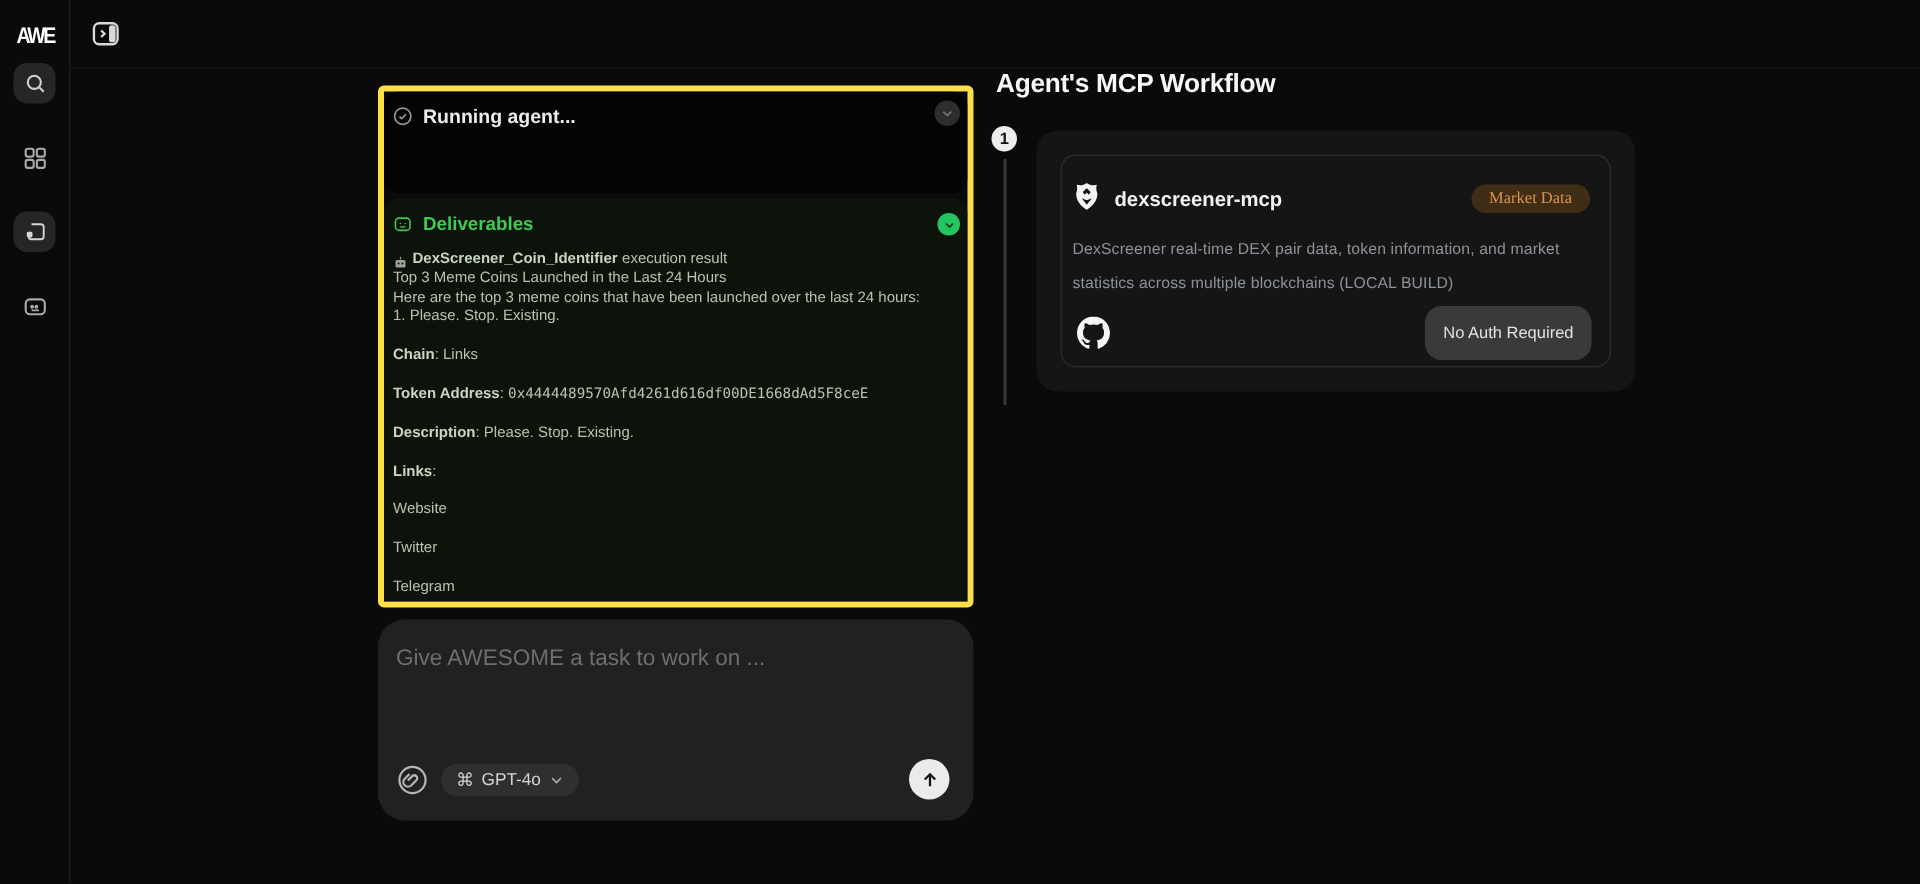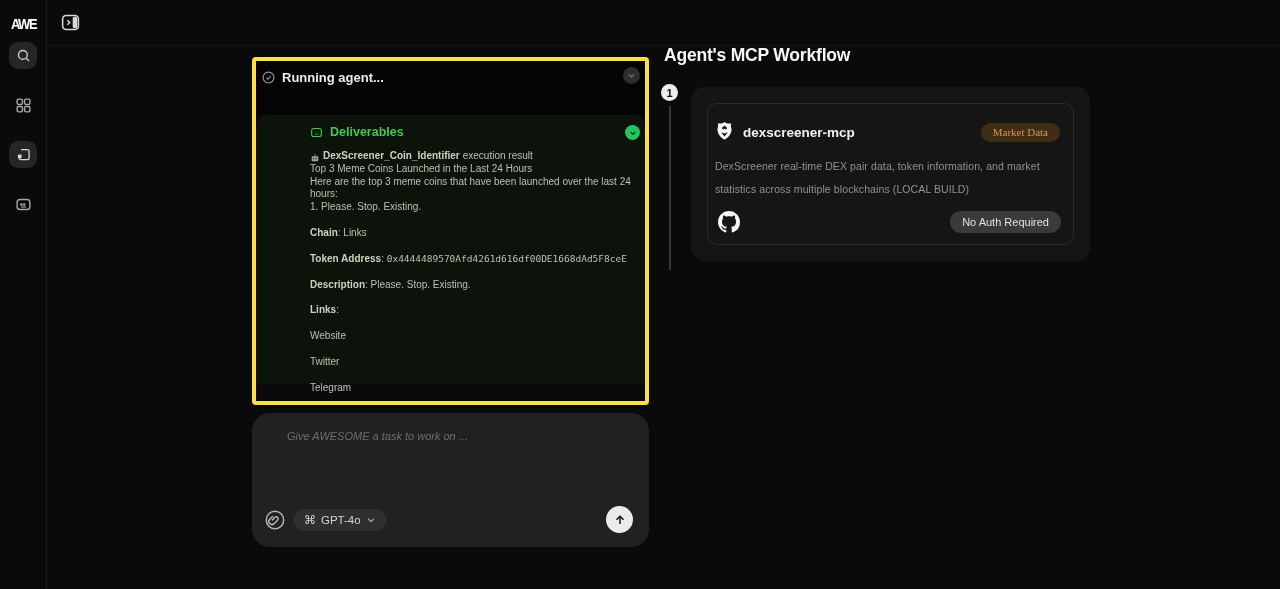--- a/index.html
+++ b/index.html
@@ -37,41 +37,41 @@
   
   .redbox { position:absolute; left:252px; top:57px; width:397px; height:348px;
             border:4px solid #fde047; border-radius:4px; overflow:hidden; background:#0a0a0a; }
   .panel-running { position:absolute; left:0; top:0; width:389px; height:68px;
                    background:#040404; border-radius:10px; }
   .run-header { display:flex; align-items:center; gap:7px; padding:9px 6px 0 6px; }
   .run-title { font-size:13px; font-weight:700; color:#ececec; }
   .chev-btn { position:absolute; right:5px; top:6px; width:17px; height:17px; border:none;
               border-radius:50%; background:#2d2d2d; display:flex; align-items:center;
               justify-content:center; cursor:pointer; }
-  .panel-deliv { position:absolute; left:0; top:54px; width:389px; height:269px;
-                 background:#0c130b; border-radius:10px 10px 0 0;padding-left:48px; }
+  .panel-deliv { position:absolute; left:0; top:71px; width:389px; height:269px;
+                 background:#0c130b; border-radius:10px 10px 0 0; }
   .deliv-header { display:flex; align-items:center; gap:7px; padding:10px 6px 0 6px; }
   .deliv-title { font-size:12.5px; font-weight:700; color:#42c954; }
   .chev-btn-green { position:absolute; right:5px; top:10px; width:15px; height:15px; border:none;
                     border-radius:50%; background:#22c55e; display:flex; align-items:center;
                     justify-content:center; cursor:pointer; }
   .report { padding:11px 10px 0 6px; font-size:10px; line-height:12.8px; color:#b7c3ae; }
   .rline b { color:#c9d5c0; }
   .rline.first { display:flex; align-items:flex-end; gap:3px; }
   .field { margin-top:13px; }
   .field b { color:#c9d5c0; }
   .mono { font-family:"DejaVu Sans Mono", monospace; font-size:9.5px; }
   .linkline { margin-top:13px; cursor:pointer; }
 
   
   .composer { position:absolute; left:252px; top:413px; width:397px; height:134px;
               background:#212121; border-radius:18px; }
   .task-input { position:absolute; left:0; top:0; width:100%; height:86px; background:transparent;
-                border:none; resize:none; outline:none; padding:17px 35px;
-                font-family:"Liberation Sans", sans-serif; font-size:11px; color:#ddd;font-style:italic; }
+                border:none; resize:none; outline:none; padding:17px 12px;
+                font-family:"Liberation Sans", sans-serif; font-size:15px; color:#ddd; }
   .task-input::placeholder { color:#6e6e6e; }
   .composer-bar { position:absolute; left:11px; right:16px; bottom:14px; height:27px;
                   display:flex; align-items:center; }
   .attach-btn { width:24px; height:24px; background:none; border:none; cursor:pointer;
                 display:flex; align-items:center; justify-content:center; }
   .model-pill { margin-left:7px; height:22px; background:#2f2f2f; border:none; border-radius:11px;
                 display:flex; align-items:center; gap:5px; padding:0 10px; cursor:pointer;
                 color:#d4d4d4; font-size:11.5px; font-family:"Liberation Sans", sans-serif; }
   .cmd-glyph { font-family:"DejaVu Sans", sans-serif; font-size:12px; color:#cfcfcf; }
   .send-btn { margin-left:auto; width:27px; height:27px; border:none; border-radius:50%;
@@ -91,21 +91,21 @@
   .mcp-head { display:flex; align-items:center; gap:9px; }
   .mcp-name { font-size:13.5px; font-weight:700; color:#f2f2f2; }
   .cat-badge { margin-left:auto; height:19px; padding:0 12px; background:#402d16; color:#d9944d;
                font-family:"Liberation Serif", serif; font-size:11px; border-radius:10px;
                display:flex; align-items:center; }
   .mcp-desc { margin-top:13px; width:346px; font-size:10.5px; line-height:23px;
               letter-spacing:0.1px; color:#8d929a; }
   .mcp-foot { position:absolute; left:10px; right:12px; bottom:10px; height:24px;
               display:flex; align-items:center; }
   .gh-link { width:22px; height:22px; background:none; border:none; padding:0; cursor:pointer; }
-  .auth-badge { margin-left:auto; height:22px; padding:0 12px; background:#3a3a3a; color:#e2e2e2;
+  .auth-badge { margin-left:auto; height:36px; padding:0 12px; background:#3a3a3a; color:#e2e2e2;
                 font-size:11px; border-radius:11px; display:flex; align-items:center; }
 </style>
 </head>
 <body>
 
 <aside class="sidebar">
   <div class="logo">AWE</div>
 
   <button class="side-btn btn-search">
     <span>

